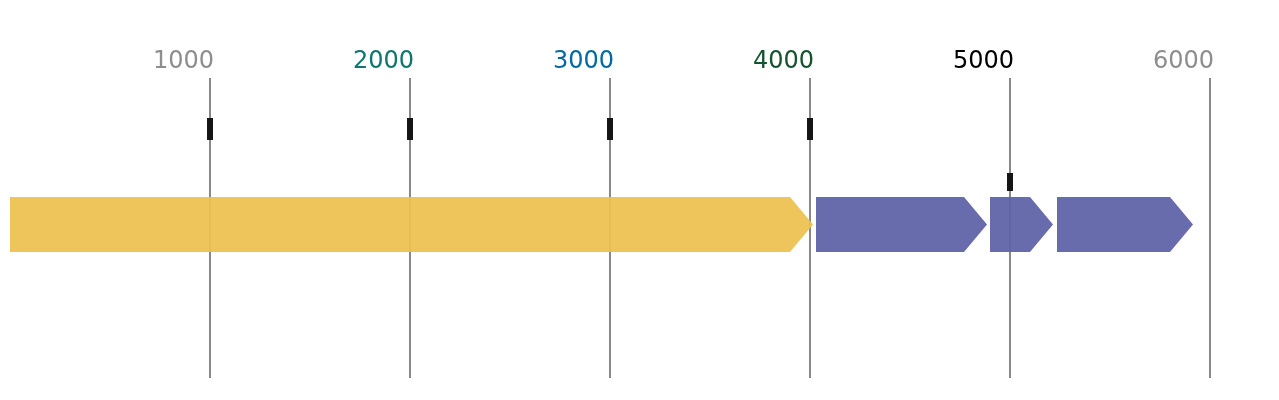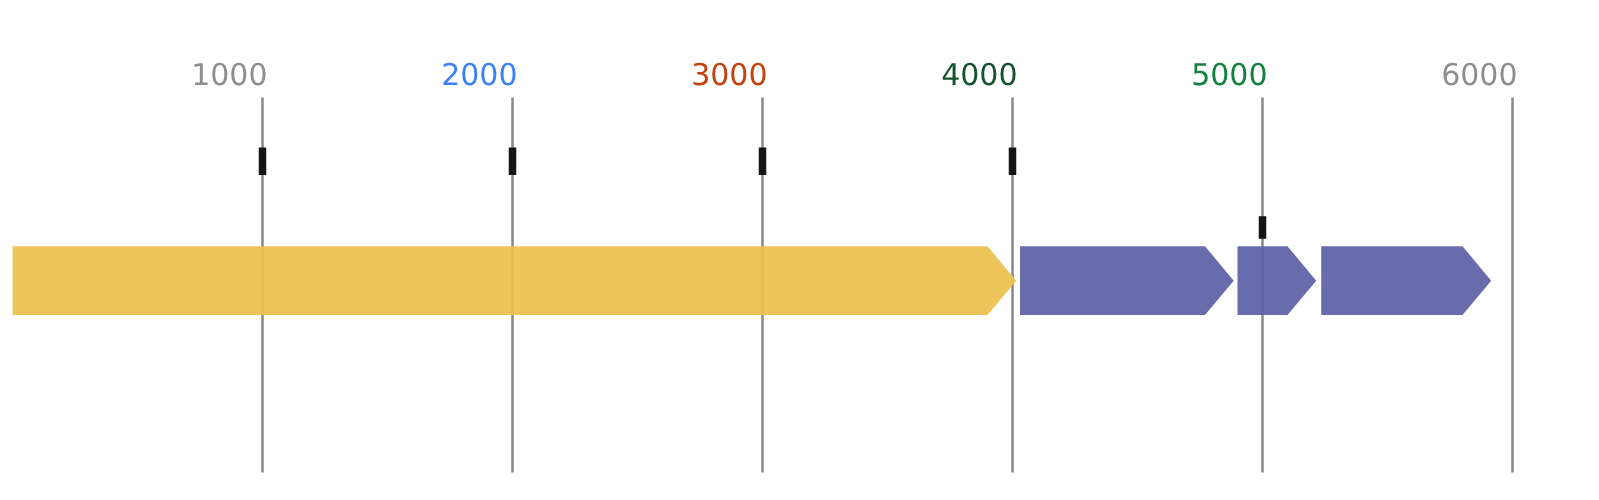--- a/index.html
+++ b/index.html
@@ -51,19 +51,19 @@
       <div class="notch" style="left: 1007px; top: 173px; height: 18px; background: rgb(21, 21, 21);"></div>
     </div>
   <svg class="layer" id="arrow-layer" width="1279" height="400" viewBox="0 0 1279 400" xmlns="http://www.w3.org/2000/svg">
       <polygon points="10,197 790,197 813,224.5 790,252 10,252" fill="#ecc14e" fill-opacity="0.93"></polygon>
       <polygon points="816,197 964,197 987,224.5 964,252 816,252" fill="#5c61a6" fill-opacity="0.93"></polygon>
       <polygon points="990,197 1030,197 1053,224.5 1030,252 990,252" fill="#5c61a6" fill-opacity="0.93"></polygon>
       <polygon points="1057,197 1170,197 1193,224.5 1170,252 1057,252" fill="#5c61a6" fill-opacity="0.93"></polygon>
     </svg>
   <div class="layer" id="label-layer">
       <div class="tick-label" style="top: 48px; right: 1065px; color: rgb(142, 142, 142);">1000</div>
-      <div class="tick-label" style="top: 48px; right: 865px; color: #3b82f6; text-align: center;">2000</div>
-      <div class="tick-label" style="top: 48px; right: 665px; color: #c2410c;">3000</div>
+      <div class="tick-label" style="top: 48px; right: 865px; color: #0f766e; text-align: center;">2000</div>
+      <div class="tick-label" style="top: 48px; right: 665px; color: #0369a1;">3000</div>
       <div class="tick-label" style="top: 48px; right: 465px; color: #14532d;">4000</div>
-      <div class="tick-label" style="top: 48px; right: 265px; color: #15803d;">5000</div>
+      <div class="tick-label" style="top: 48px; right: 265px; color: #000000;">5000</div>
       <div class="tick-label" style="top: 48px; right: 65px; color: rgb(142, 142, 142); text-align: right;">6000</div>
     </div>
 </div>
 
 </body></html>

